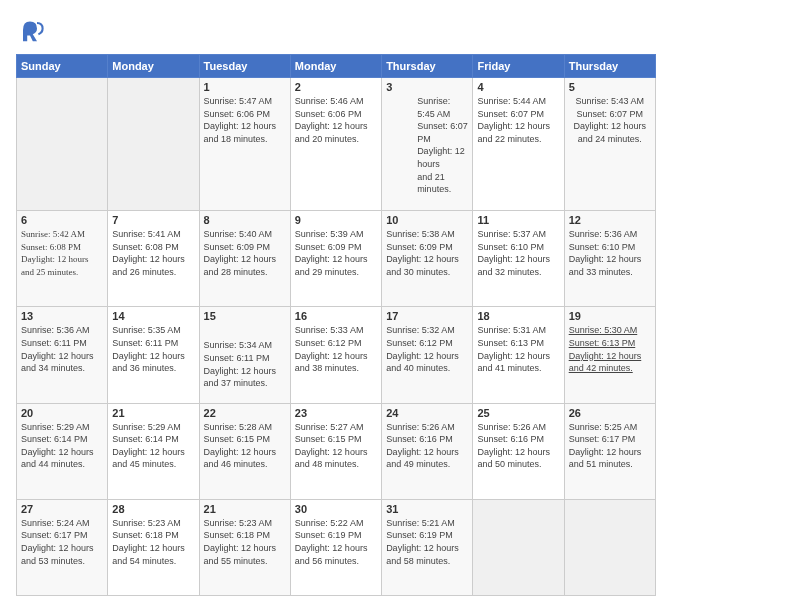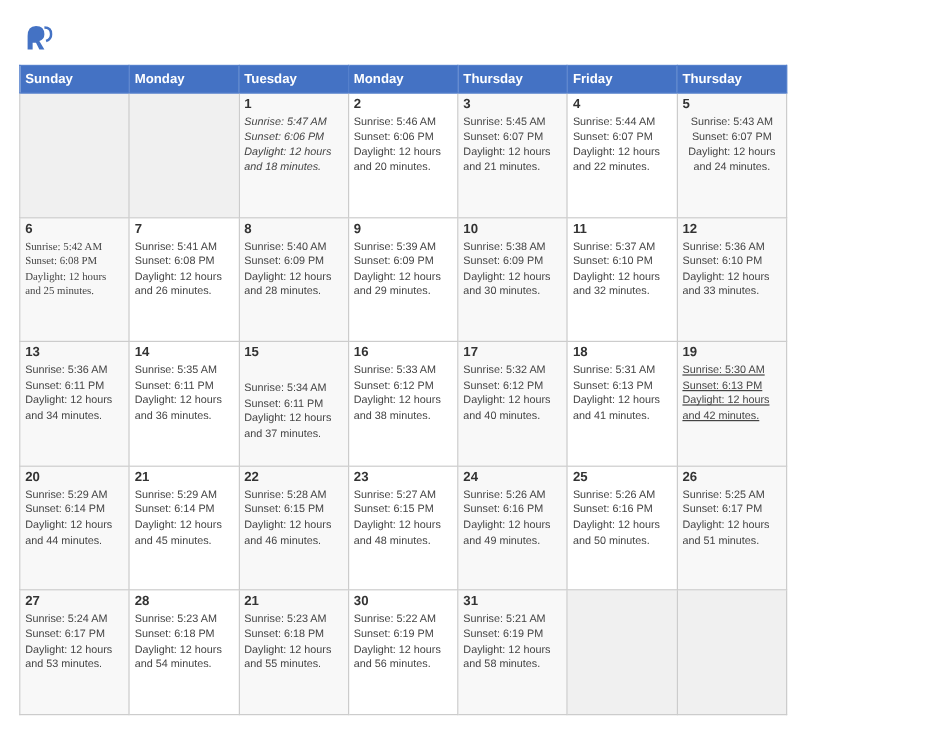--- a/index.html
+++ b/index.html
@@ -127,35 +127,35 @@
           <th>Friday</th>
           <th>Thursday</th>
         </tr>
     </thead>
     <tbody id="calendar-body">
     <tr>
           <td class="empty-cell"></td>
           <td class="empty-cell"></td>
           <td>
             <span class="day-num">1</span>
-            <div class="day-info" style="white-space: pre-line; font-style: italic;">Sunrise: 5:47 AM
+            <div class="day-info" style="white-space: pre-line;">Sunrise: 5:47 AM
 Sunset: 6:06 PM
 Daylight: 12 hours
 and 18 minutes.</div>
           </td>
           <td>
             <span class="day-num">2</span>
             <div class="day-info" style="white-space: pre-line;">Sunrise: 5:46 AM
 Sunset: 6:06 PM
 Daylight: 12 hours
 and 20 minutes.</div>
           </td>
           <td>
             <span class="day-num">3</span>
-            <div class="day-info" style="white-space: pre-line;">Sunrise: 5:45 AM
+            <div class="day-info" style="white-space: pre-line; margin-left: 31px;">Sunrise: 5:45 AM
 Sunset: 6:07 PM
 Daylight: 12 hours
 and 21 minutes.</div>
           </td>
           <td>
             <span class="day-num">4</span>
             <div class="day-info" style="white-space: pre-line;">Sunrise: 5:44 AM
 Sunset: 6:07 PM
 Daylight: 12 hours
 and 22 minutes.</div>

